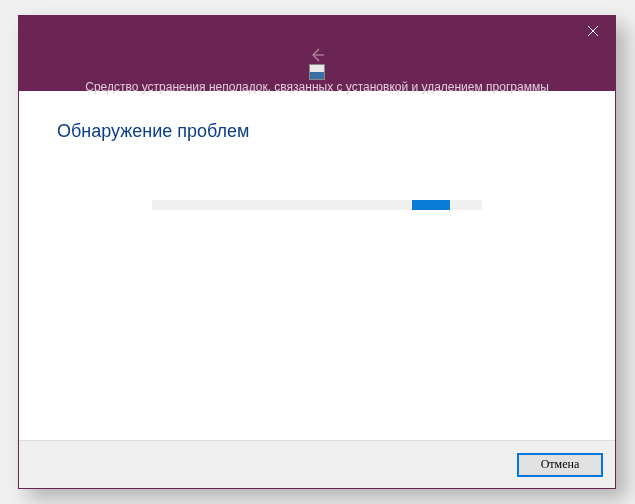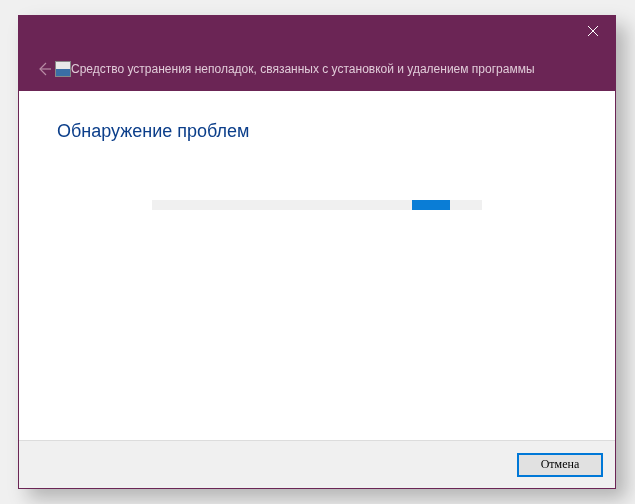--- a/index.html
+++ b/index.html
@@ -38,20 +38,21 @@
       justify-content: center;
       cursor: pointer;
     }
     .close-btn svg { stroke: #ffffff; stroke-width: 1; }
     .header {
       height: 45px;
       background: #6b2555;
       display: flex;
       align-items: center;
       padding: 0 14px;
+      flex-direction: column;
     }
     .back-arrow {
       width: 22px;
       height: 22px;
       display: flex;
       align-items: center;
       justify-content: center;
       cursor: pointer;
     }
     .back-arrow svg { stroke: #b88ca5; stroke-width: 1.2; fill: none; }

